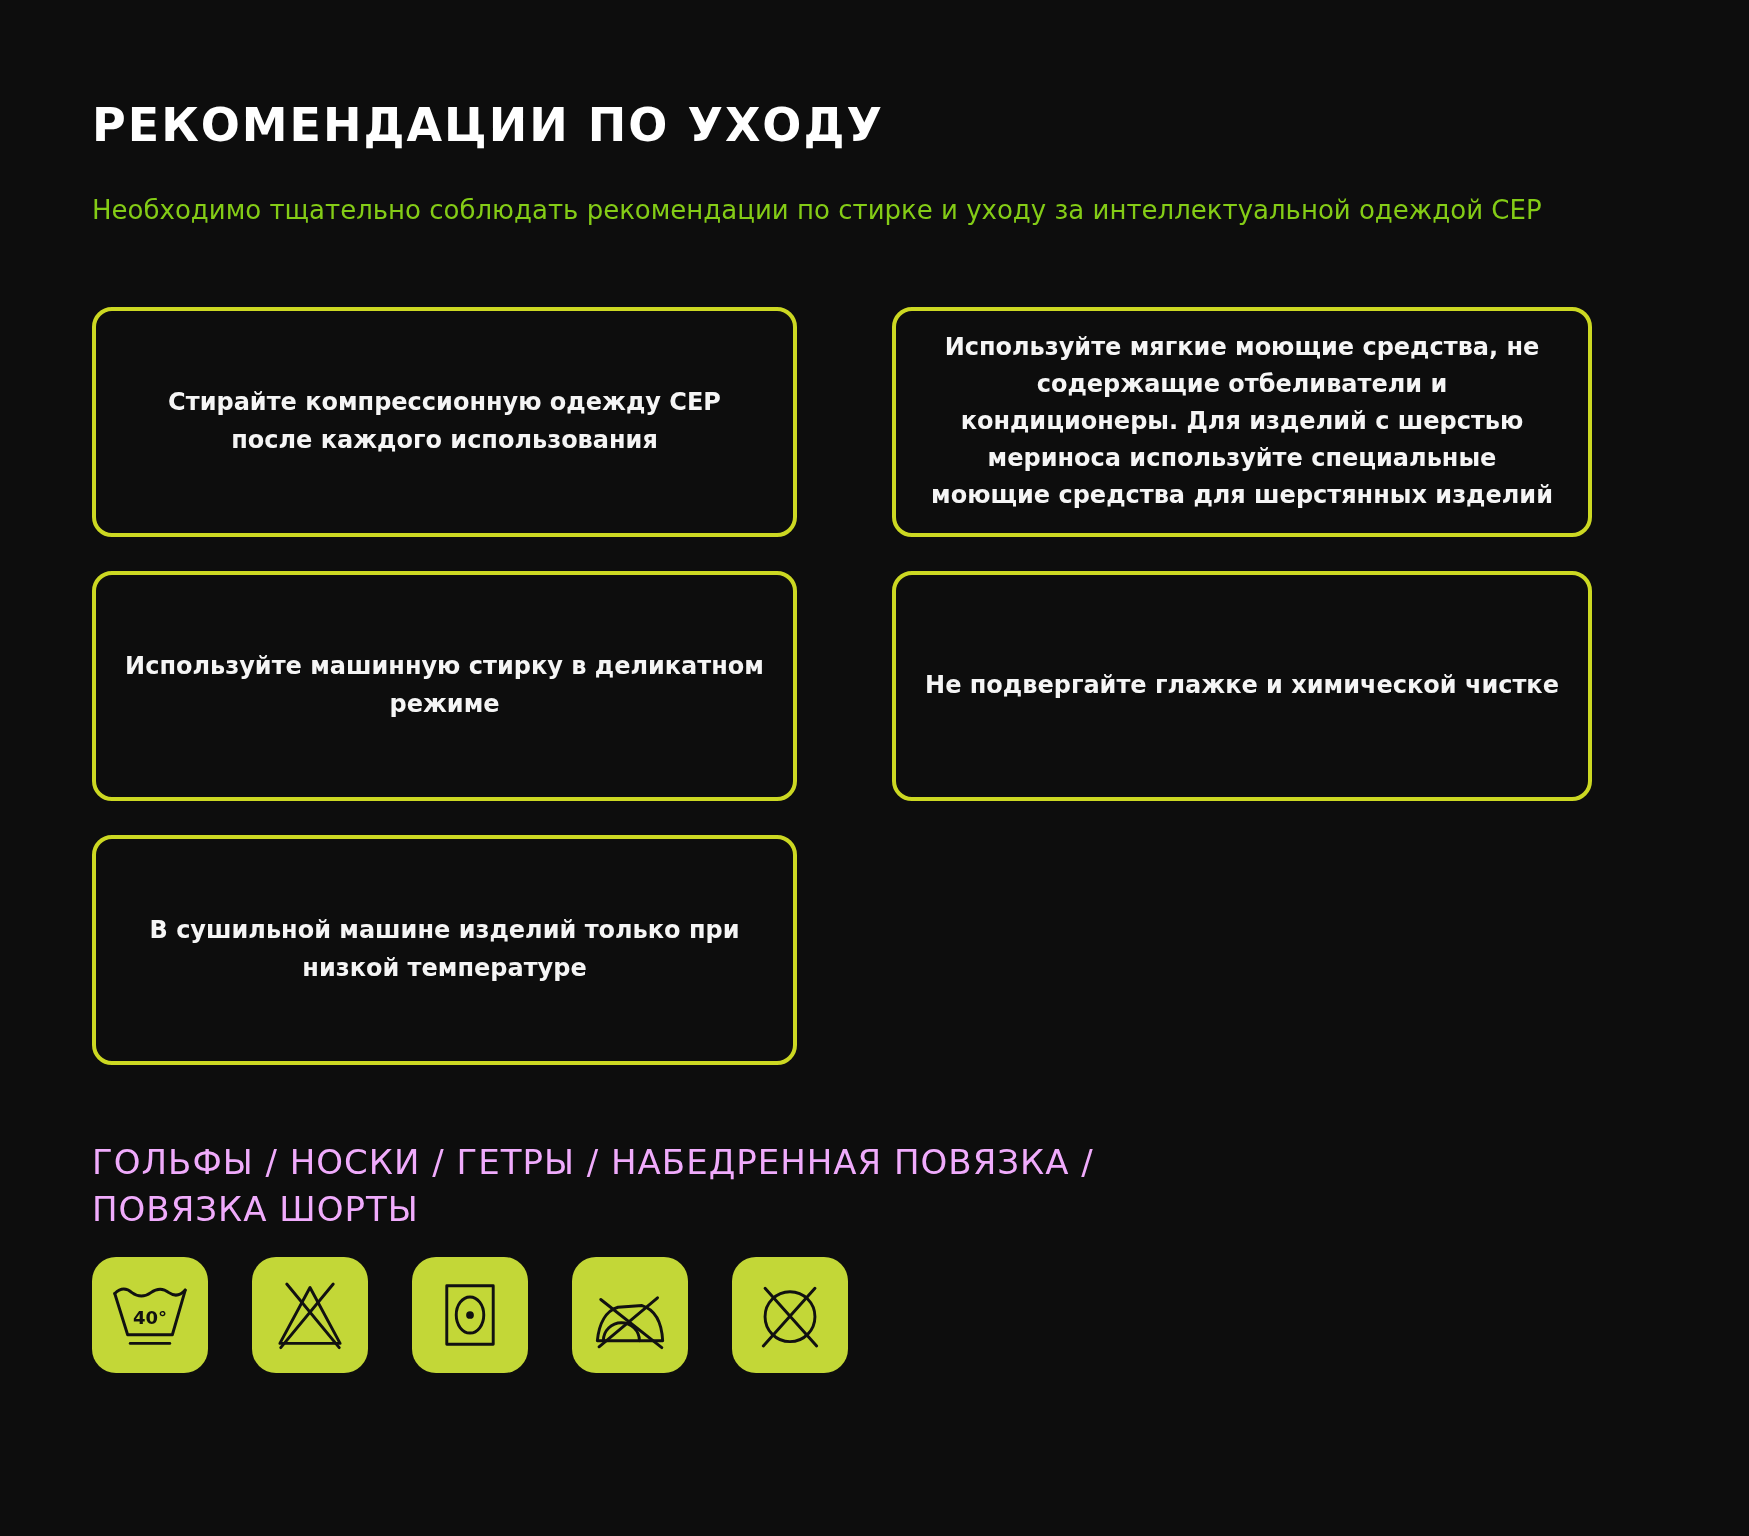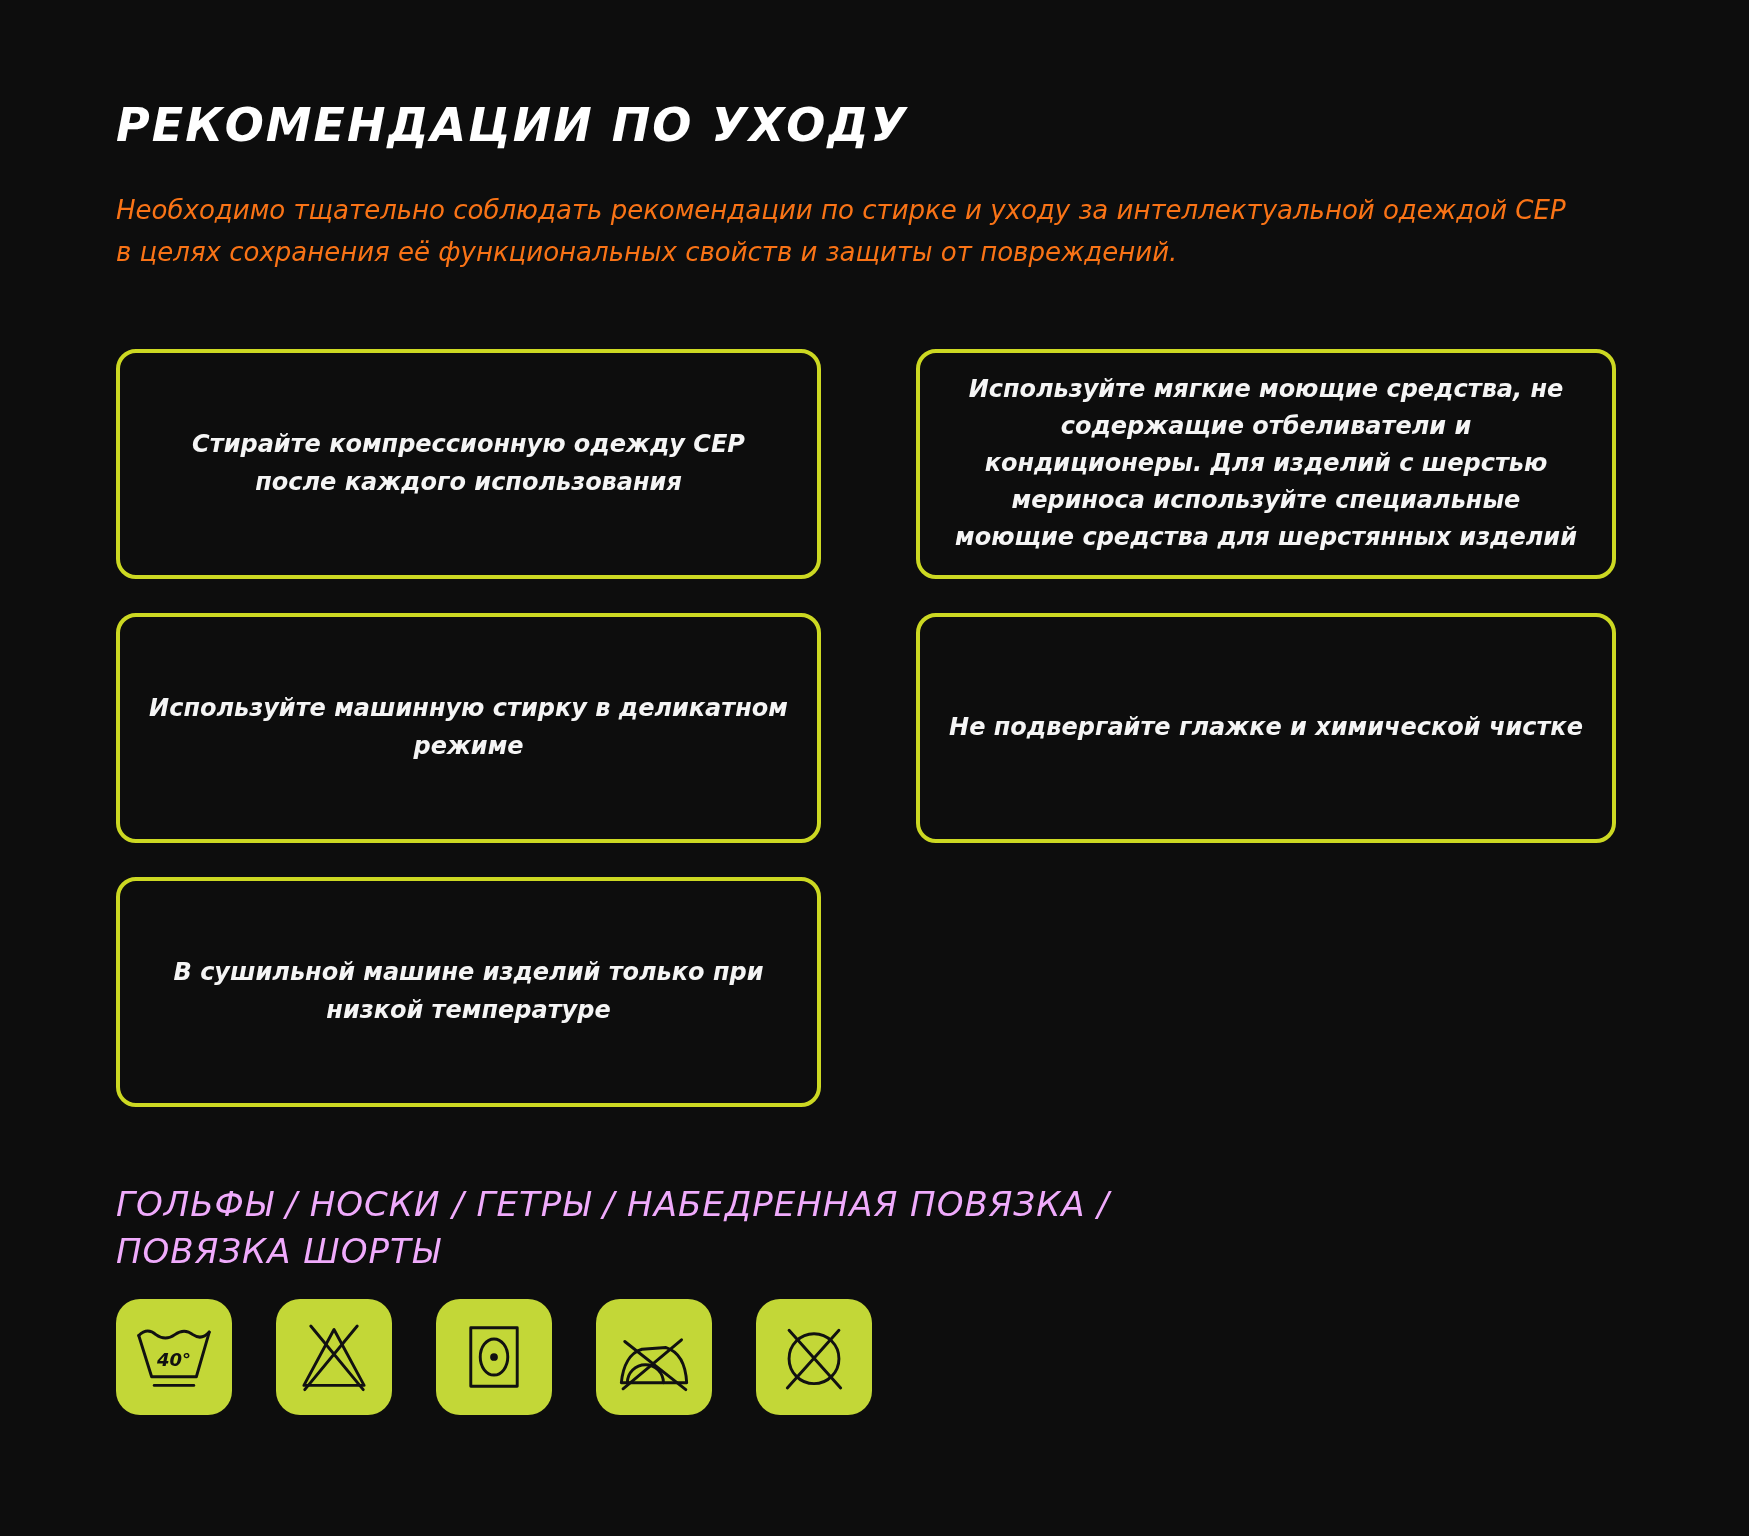--- a/index.html
+++ b/index.html
@@ -3,32 +3,32 @@
 <meta charset="utf-8">
 <style>
   * { margin: 0; padding: 0; box-sizing: border-box; }
   html, body {
     width: 1749px; height: 1536px;
     background: #0d0d0d;
     overflow: hidden;
     font-family: "DejaVu Sans", "Liberation Sans", sans-serif;
     color: #f2f2f2;
   }
-  .page { padding: 100px 129px 0 116px; font-style: italic; }
+  .page { padding: 100px 129px 0 92px; }
 
   .title {
     font-size: 46px;
     font-weight: 700;
     letter-spacing: 2px;
     color: #ffffff;
     line-height: 1.1;
     margin-bottom: 38px;
   }
 
-  .intro { font-size: 26px; font-weight: 400; color: #f97316; }
+  .intro { font-size: 26px; font-weight: 400; color: #84cc16; }
   .intro .line { line-height: 42px; }
 
   .cards {
     margin-top: 76px;
     display: grid;
     grid-template-columns: 705px 700px;
     column-gap: 95px;
     grid-auto-rows: 230px;
     row-gap: 34px;
   }
@@ -83,21 +83,20 @@
 </style>
 </head>
 <body>
 
 <div class="page">
 
   <h1 class="title">РЕКОМЕНДАЦИИ ПО УХОДУ</h1>
 
   <div class="intro">
     <div class="line">Необходимо тщательно соблюдать рекомендации по стирке и уходу за интеллектуальной одеждой CEP</div>
-    <div class="line">в целях сохранения её функциональных свойств и защиты от повреждений.</div>
   </div>
 
   <div class="cards">
     <div class="card">
       <div class="card-text">Стирайте компрессионную одежду CEP после каждого использования</div>
     </div>
     <div class="card">
       <div class="card-text">Используйте мягкие моющие средства, не содержащие отбеливатели и кондиционеры. Для изделий с шерстью мериноса используйте специальные моющие средства для шерстянных изделий</div>
     </div>
     <div class="card">

